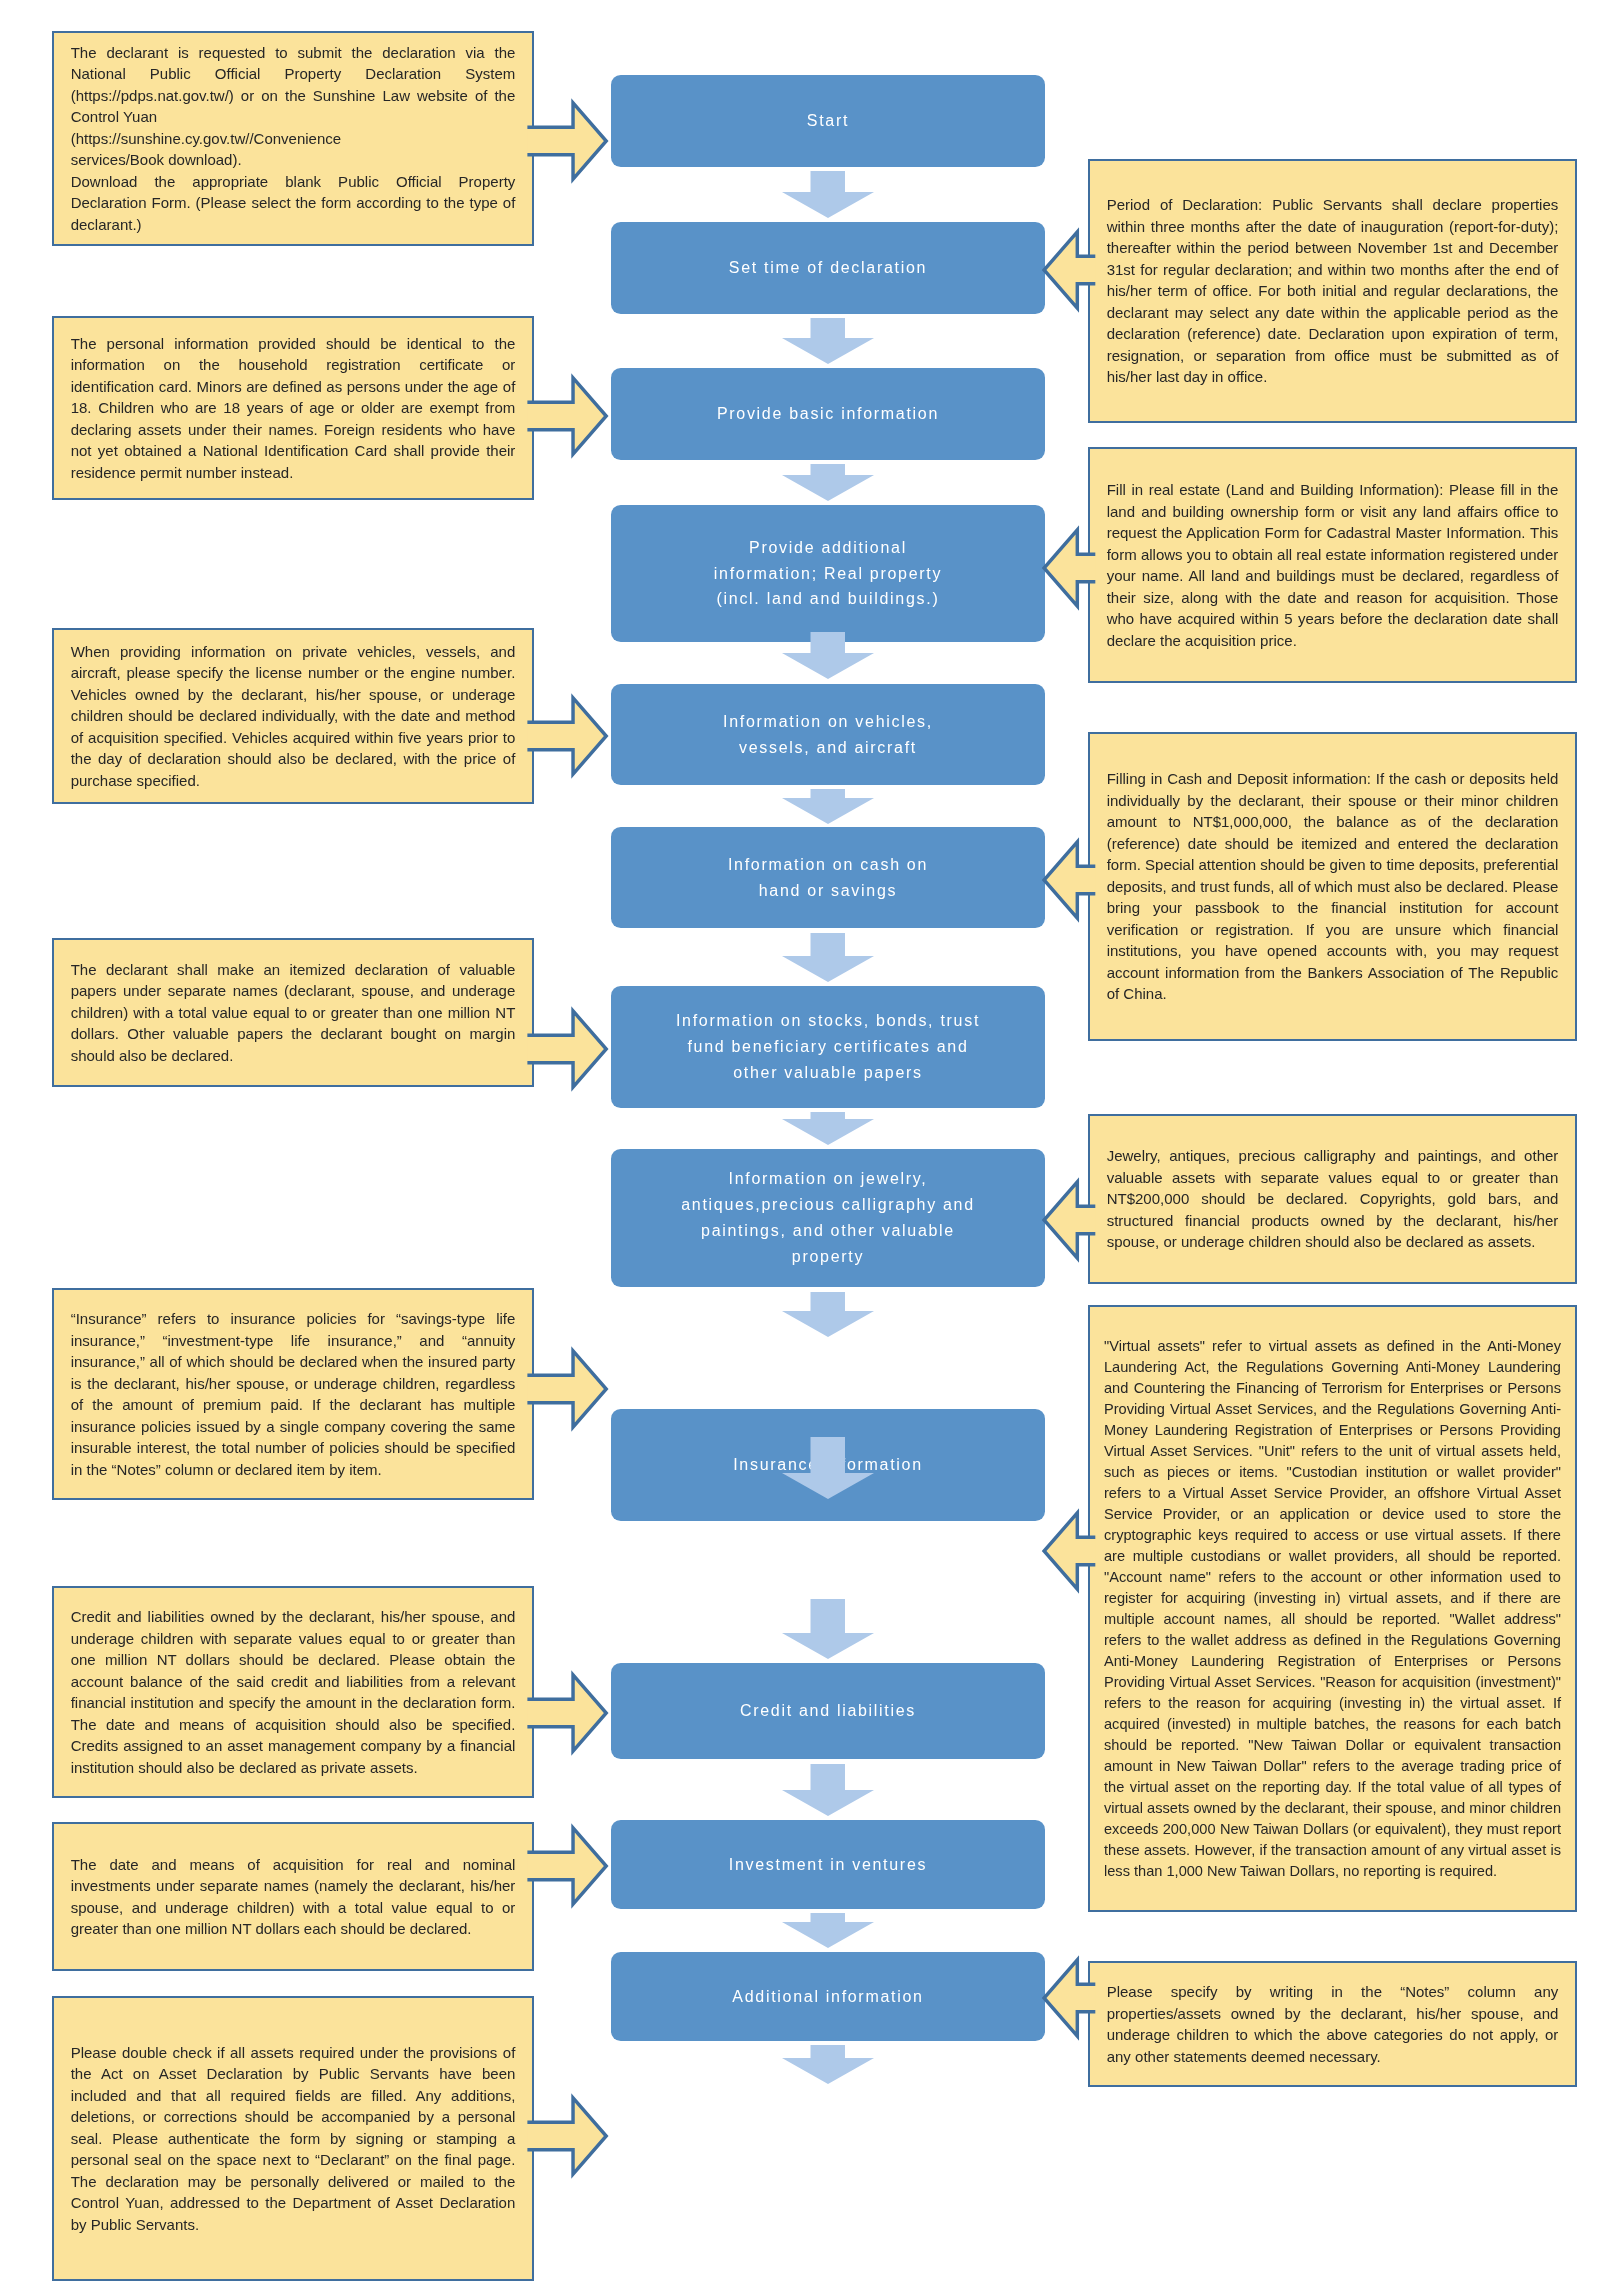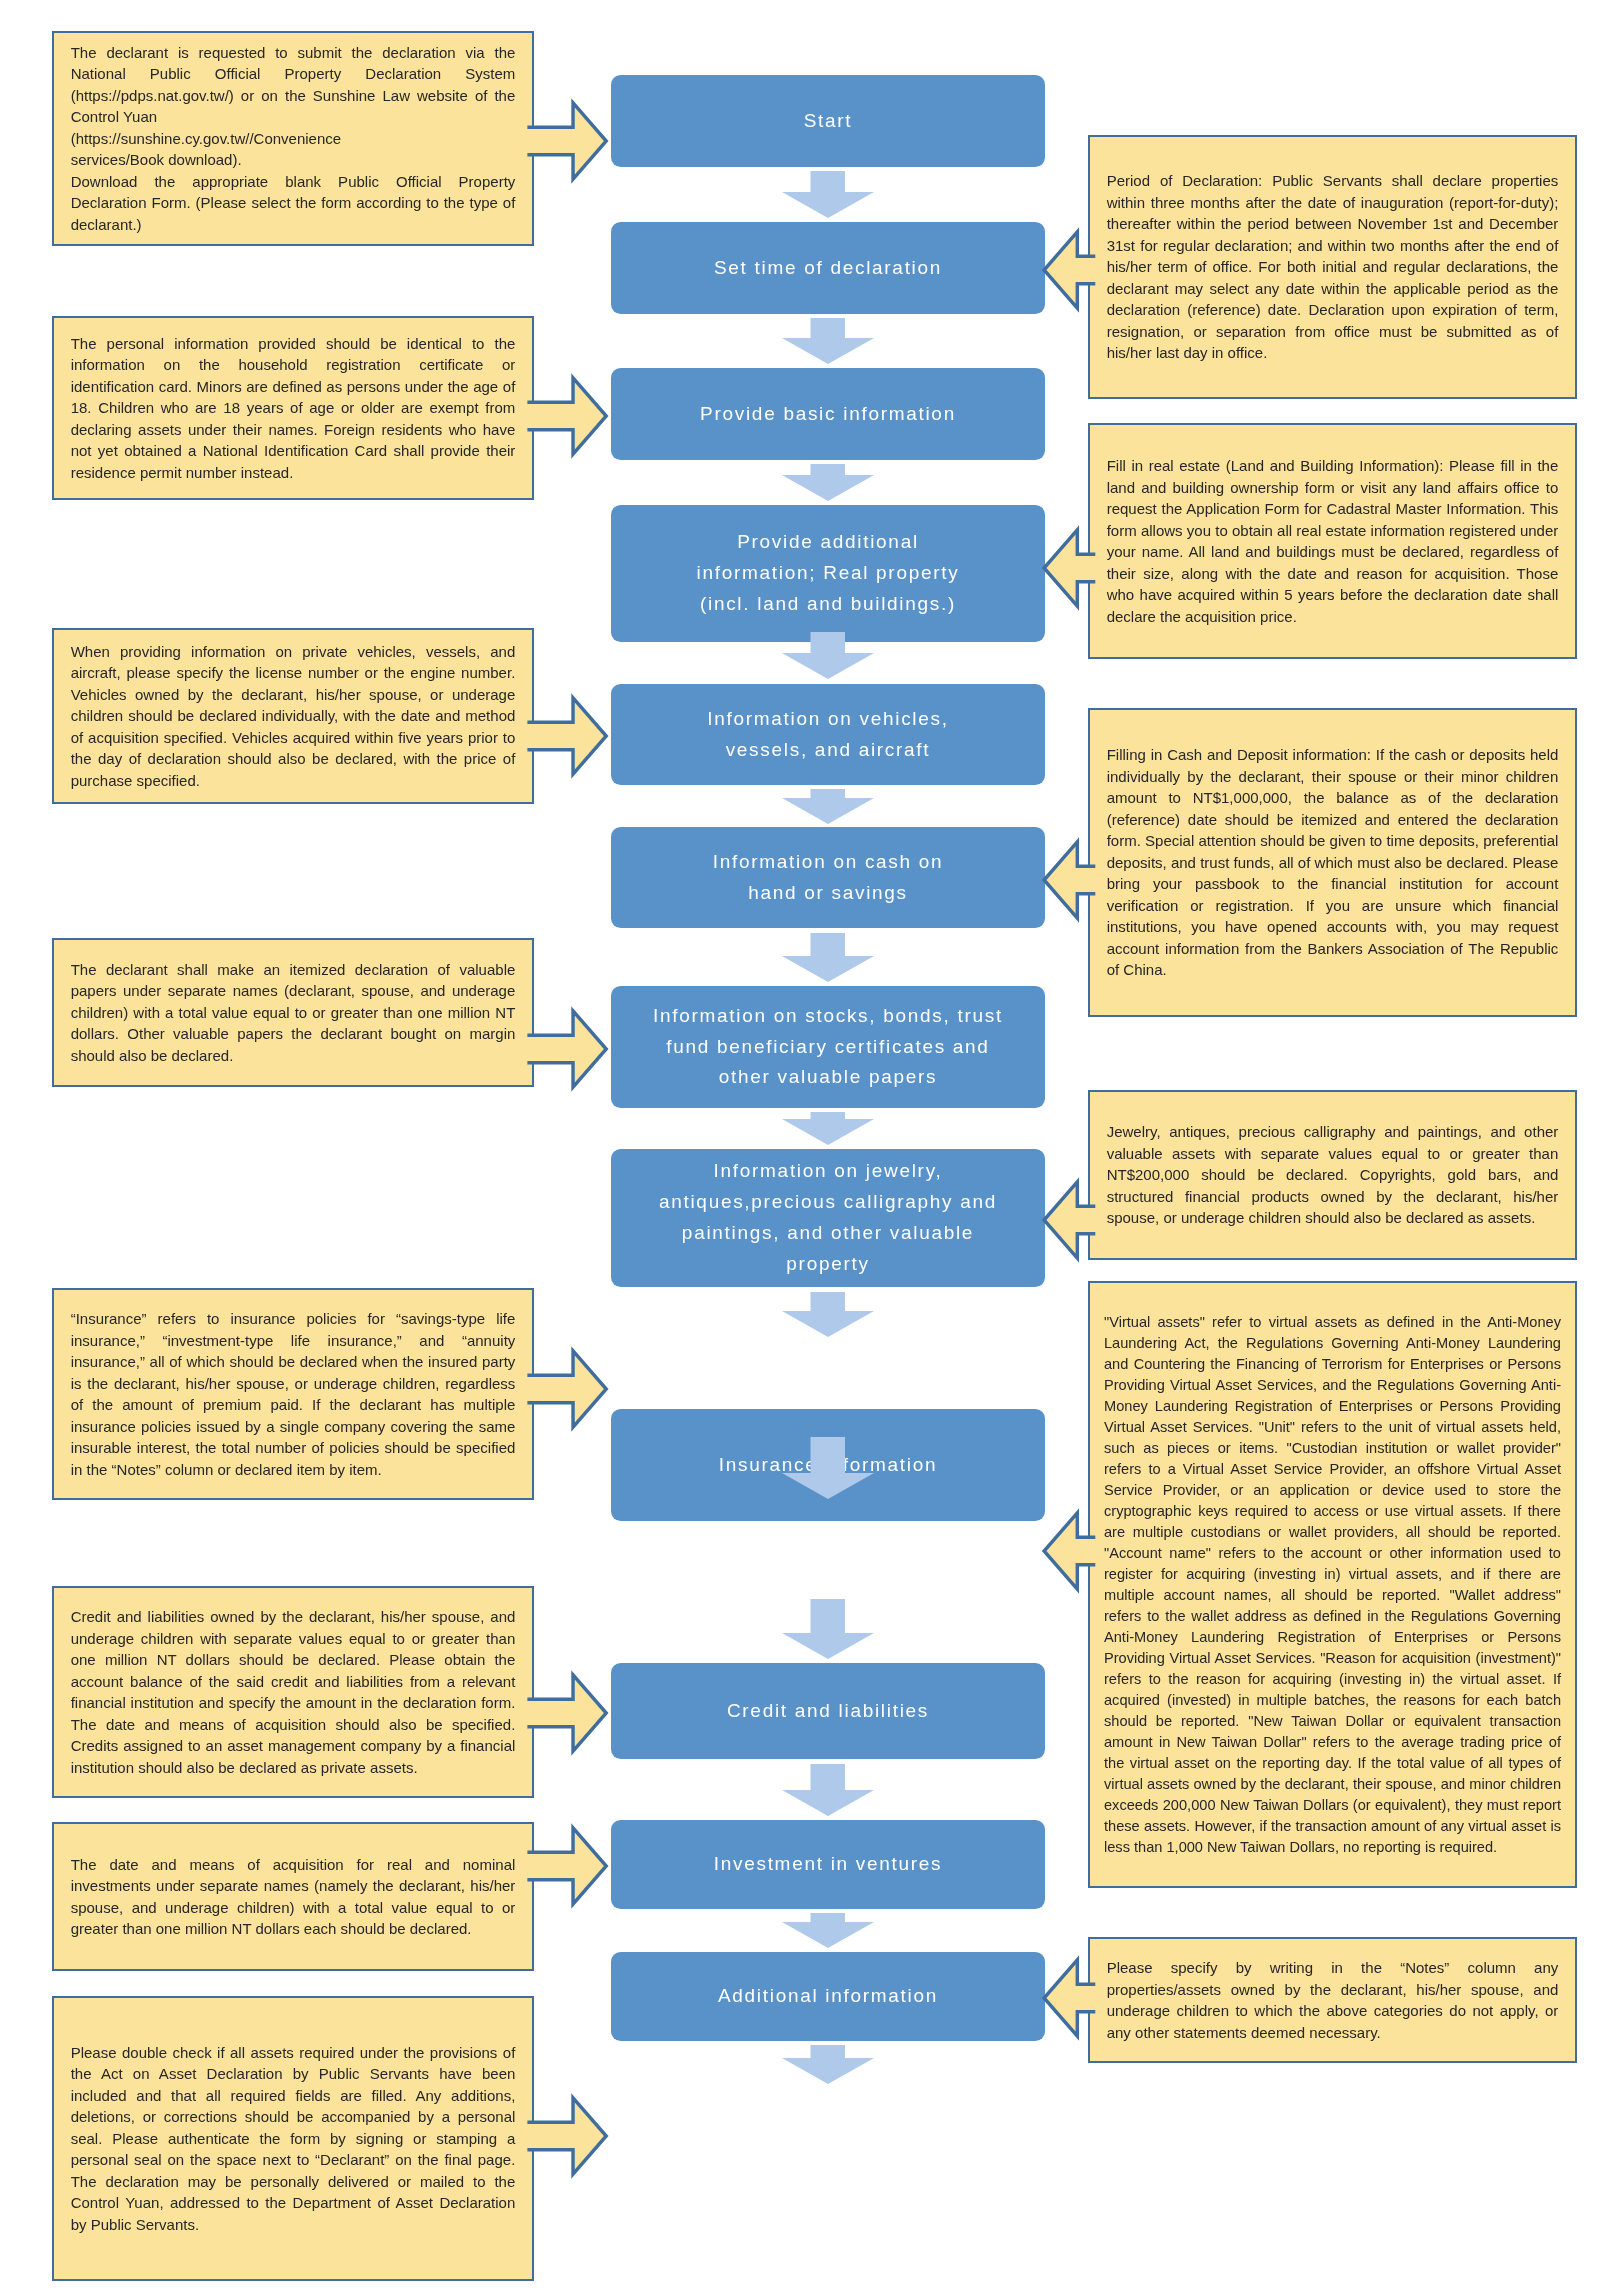--- a/index.html
+++ b/index.html
@@ -15,21 +15,21 @@
     position:absolute;
     left:611px;
     width:434px;
     background:#5992C8;
     border-radius:9.7px;
     color:#ffffff;
     display:flex;
     align-items:center;
     justify-content:center;
     text-align:center;
-    font-size:19px;
+    font-size:16px;
     letter-spacing:1.7px;
     line-height:1.62;
     white-space:pre-line;
     box-sizing:border-box;
     padding:2.8px 9.7px;
   }
   .varrow{
     position:absolute;
     left:782px;
     width:92px;
@@ -38,21 +38,21 @@
   }
   .note{
     position:absolute;
     background:#FBE39B;
     border:2.1px solid #3F6E9E;
     box-sizing:border-box;
     display:flex;
     align-items:center;
   }
   .note.left{left:52px;width:482px;}
-  .note.right{left:1088px;width:489px;}
+  .note.right{left:1088px;width:489px;margin-top:24px;}
   .note .txt{
     width:100%;
     padding:5.6px 16.7px;
     font-size:15px;
     line-height:21.5px;
     color:#262626;
     text-align:justify;
     white-space:pre-line;
   }
   .note.dense .txt{font-size:14.6px;line-height:21px;padding:5.6px 14px;}

